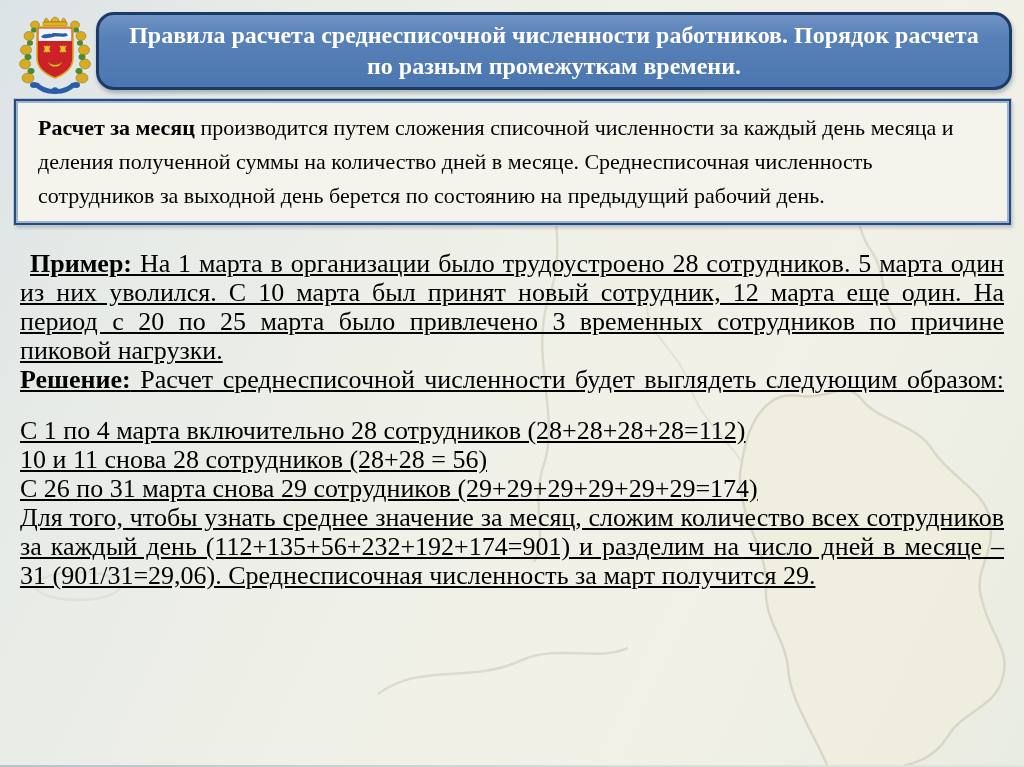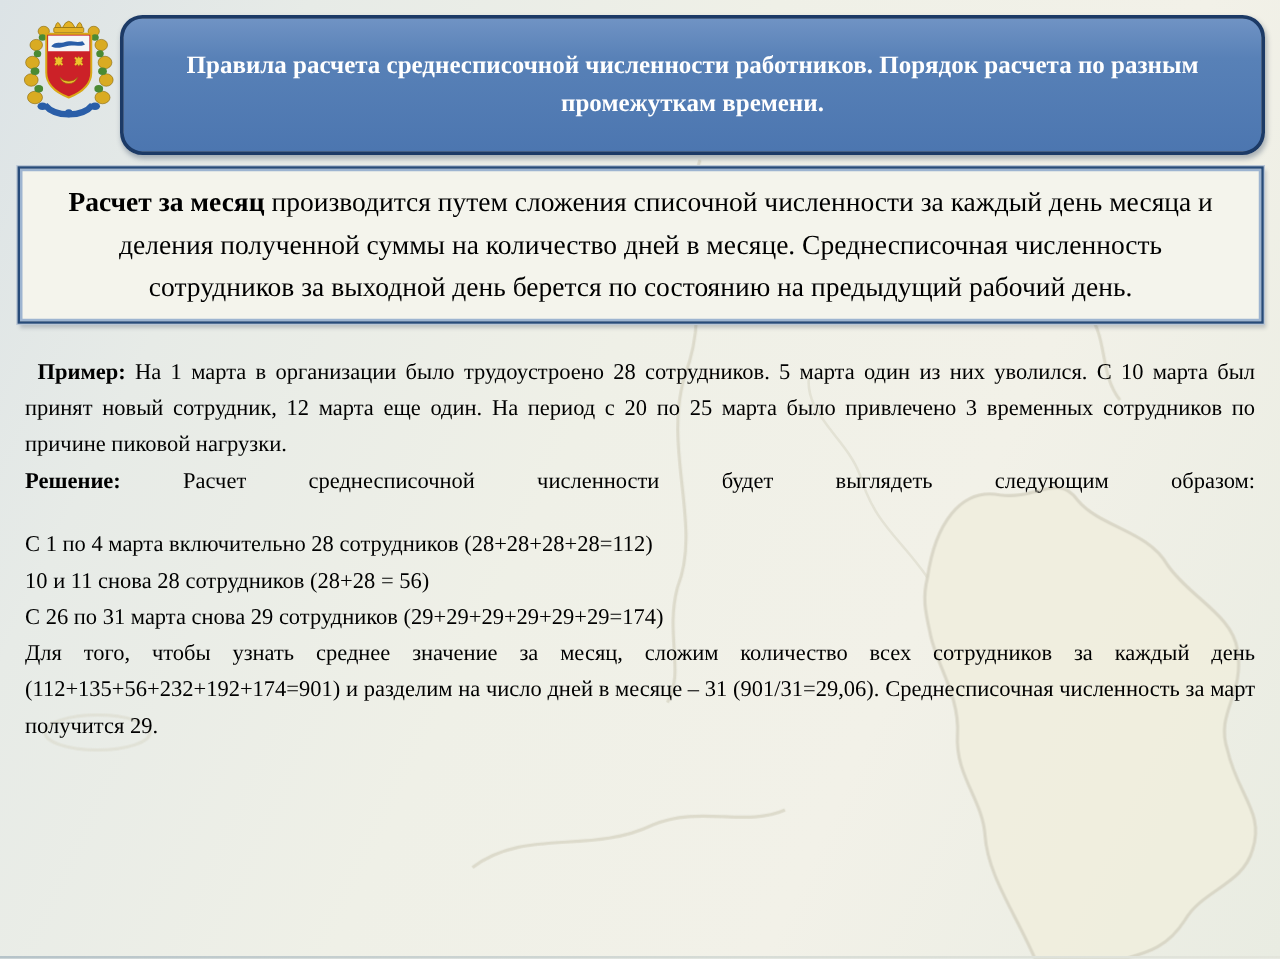--- a/index.html
+++ b/index.html
@@ -10,32 +10,32 @@
     color:#000;
   }
   .watermark{position:absolute;left:0;top:0;width:1024px;height:767px;z-index:0;pointer-events:none;}
   .content{position:relative;z-index:1;}
   .header{position:relative;padding:12px 12px 0 96px;}
   .emblem{position:absolute;left:18px;top:12px;width:74px;height:94px;}
   .title-box{
     background:linear-gradient(#7093c4 0%,#5881b7 30%,#4c76b0 100%);
     border:3px solid #1c3a66;border-radius:18px;
     color:#fff;text-align:center;font-weight:bold;
-    font-size:20px;line-height:31px;padding:22px 22px;
+    font-size:24px;line-height:31px;padding:5px 22px;
     box-shadow:1px 3px 4px rgba(40,60,90,.35);
   }
   .title-line{white-space:pre-wrap;}
   .def-box{
     margin:9px 13px 0 14px;background:#f4f4ec;
     border:2px solid #274b7a;
     box-shadow:inset 0 0 0 2px #9db4d0,0 0 0 1px #b9c6d6,2px 3px 3px rgba(60,70,90,.25);
-    padding:10px 22px;text-align:center;
+    padding:10px 22px;
     font-size:22px;line-height:34px;
   }
-  .body-text{margin:24px 20px 0 20px;font-size:18px;line-height:29px;}
+  .body-text{margin:24px 20px 0 20px;font-size:26px;line-height:29px;text-decoration:underline;}
   .body-text p{margin:0;}
   .example{text-align:justify;text-indent:10px;}
   .solution-head{margin-top:18px;text-align:justify;text-align-last:justify;}
   .calc{margin-top:22px;}
   .calc-line{white-space:pre-wrap;}
   .conclusion{text-align:justify;}
   .bottom-edge{position:absolute;left:0;right:0;bottom:0;height:2px;z-index:2;
     background:linear-gradient(90deg,#b6c3c9,#d8ddd7 60%,#e3e5dc);}
 </style>
 </head>

